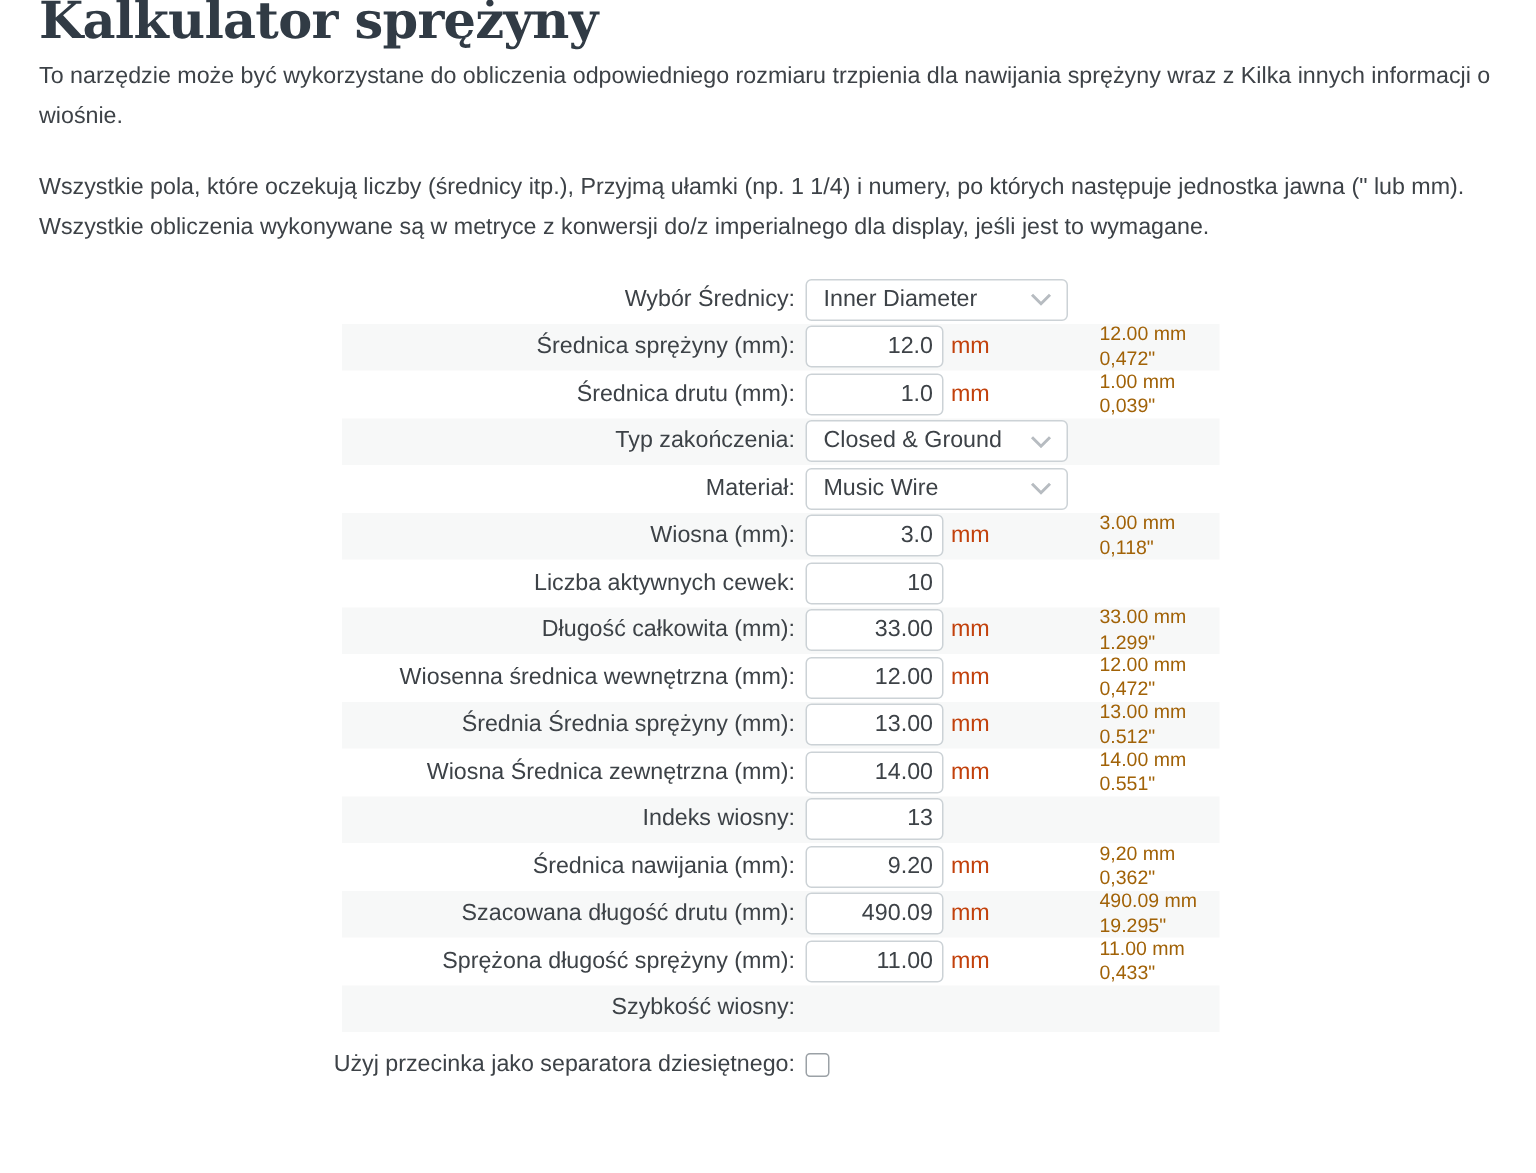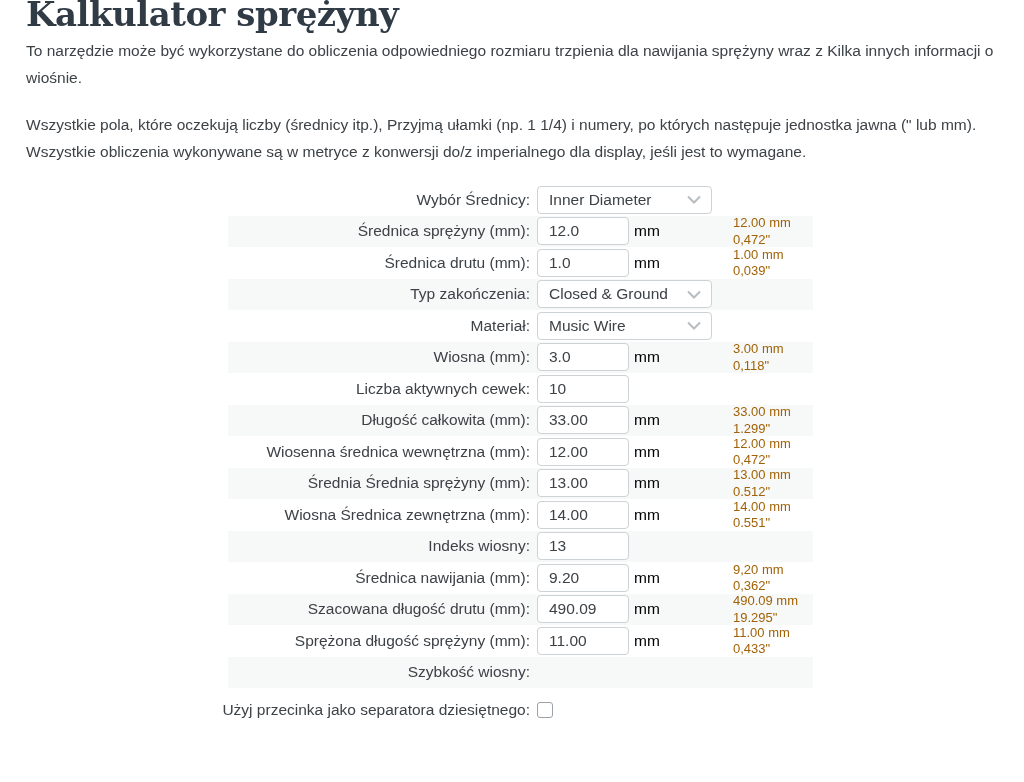--- a/index.html
+++ b/index.html
@@ -51,34 +51,35 @@
   }
 
   .text-input {
     width: 92px; height: 28px;
     border: 1px solid #ccd2d6; border-radius: 4px;
     padding: 0 6px 0 11px;
     font-family: "Liberation Sans", sans-serif;
     font-size: 15.5px; color: #3d4247;
     background: #fff;
     outline: none;
+    text-align: right;
   }
 
   .select {
     width: 175px; height: 28px;
     border: 1px solid #ccd2d6; border-radius: 4px;
     padding: 0 9px 0 11px;
     background: #fff;
     display: flex; align-items: center; justify-content: space-between;
     cursor: default;
   }
   .select-value { font-size: 15.5px; color: #3d4247; }
   .chevron { flex: none; margin-left: 6px; }
 
-  .unit { margin-left: 5px; font-size: 15.5px; color: #000000; white-space: nowrap; }
+  .unit { margin-left: 5px; font-size: 15.5px; color: #c2410c; white-space: nowrap; }
 
   .conv {
     position: absolute; left: 505px; top: 50%;
     transform: translateY(-50%);
     font-size: 13px; line-height: 16.5px;
     color: #a16207; white-space: nowrap;
   }
 
   .row.checkbox-row { margin-top: 7px; height: 30px; background: none; }
   .checkbox {

